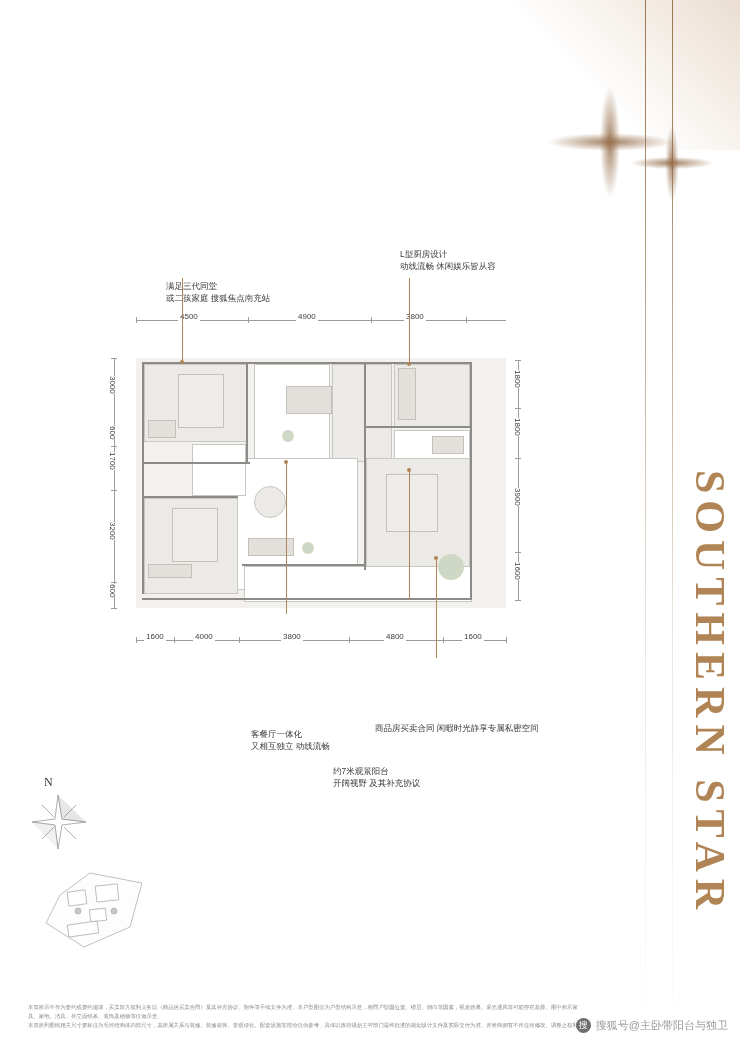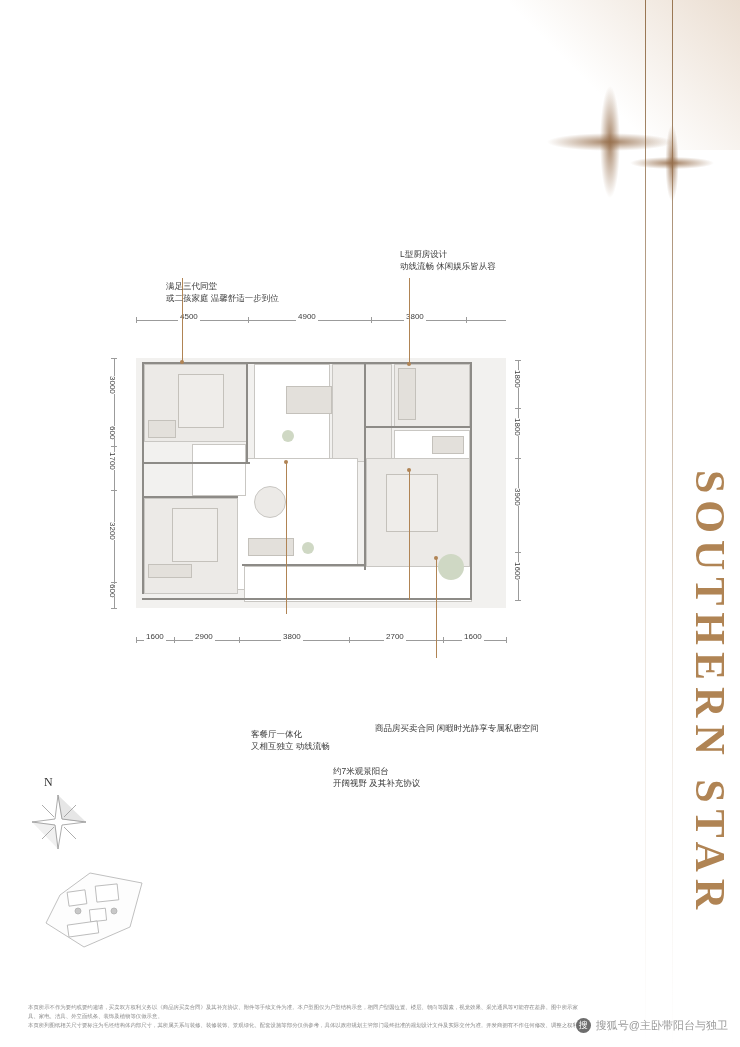--- a/index.html
+++ b/index.html
@@ -196,23 +196,23 @@
     <div class="dim-label vert" style="left:415px;top:262px;">1600</div>
 
     <div class="dim-h-line" style="left:40px;top:340px;width:370px;"></div>
     <div class="tick" style="left:40px;top:337px;"></div>
     <div class="tick" style="left:78px;top:337px;"></div>
     <div class="tick" style="left:143px;top:337px;"></div>
     <div class="tick" style="left:253px;top:337px;"></div>
     <div class="tick" style="left:347px;top:337px;"></div>
     <div class="tick" style="left:410px;top:337px;"></div>
     <div class="dim-label" style="left:48px;top:332px;">1600</div>
-    <div class="dim-label" style="left:97px;top:332px;">2900</div>
+    <div class="dim-label" style="left:97px;top:332px;">4000</div>
     <div class="dim-label" style="left:185px;top:332px;">3800</div>
-    <div class="dim-label" style="left:288px;top:332px;">2700</div>
+    <div class="dim-label" style="left:288px;top:332px;">4800</div>
     <div class="dim-label" style="left:366px;top:332px;">1600</div>
 
     <div class="plan">
 
       <div class="room grey" style="left:8px;top:6px;width:102px;height:76px;"></div>
       <div class="room" style="left:118px;top:6px;width:74px;height:96px;"></div>
       <div class="room grey" style="left:196px;top:6px;width:58px;height:96px;"></div>
       <div class="room grey" style="left:258px;top:6px;width:74px;height:62px;"></div>
       <div class="room" style="left:258px;top:72px;width:74px;height:60px;"></div>
       <div class="room grey" style="left:230px;top:100px;width:102px;height:112px;"></div>
@@ -258,21 +258,21 @@
 
     <div class="lead" style="left:313px;top:170px;width:1px;height:130px;"></div>
     <div class="dot" style="left:311px;top:168px;"></div>
 
     <div class="lead" style="left:340px;top:258px;width:1px;height:100px;"></div>
     <div class="dot" style="left:338px;top:256px;"></div>
   </div>
 
   <div class="callout" style="left:166px;top:248px;margin-top:32px;">
     <span class="ln">满足三代同堂</span>
-    <span class="ln">或二孩家庭 温馨舒适一步到位</span>
+    <span class="ln">或二孩家庭 搜狐焦点南充站</span>
   </div>
   <div class="callout" style="left:400px;top:248px;">
     <span class="ln">L型厨房设计</span>
     <span class="ln">动线流畅 休闲娱乐皆从容</span>
   </div>
   <div class="callout" style="left:251px;top:728px;">
     <span class="ln">客餐厅一体化</span>
     <span class="ln">又相互独立 动线流畅</span>
   </div>
   <div class="callout" style="left:375px;top:722px;">

